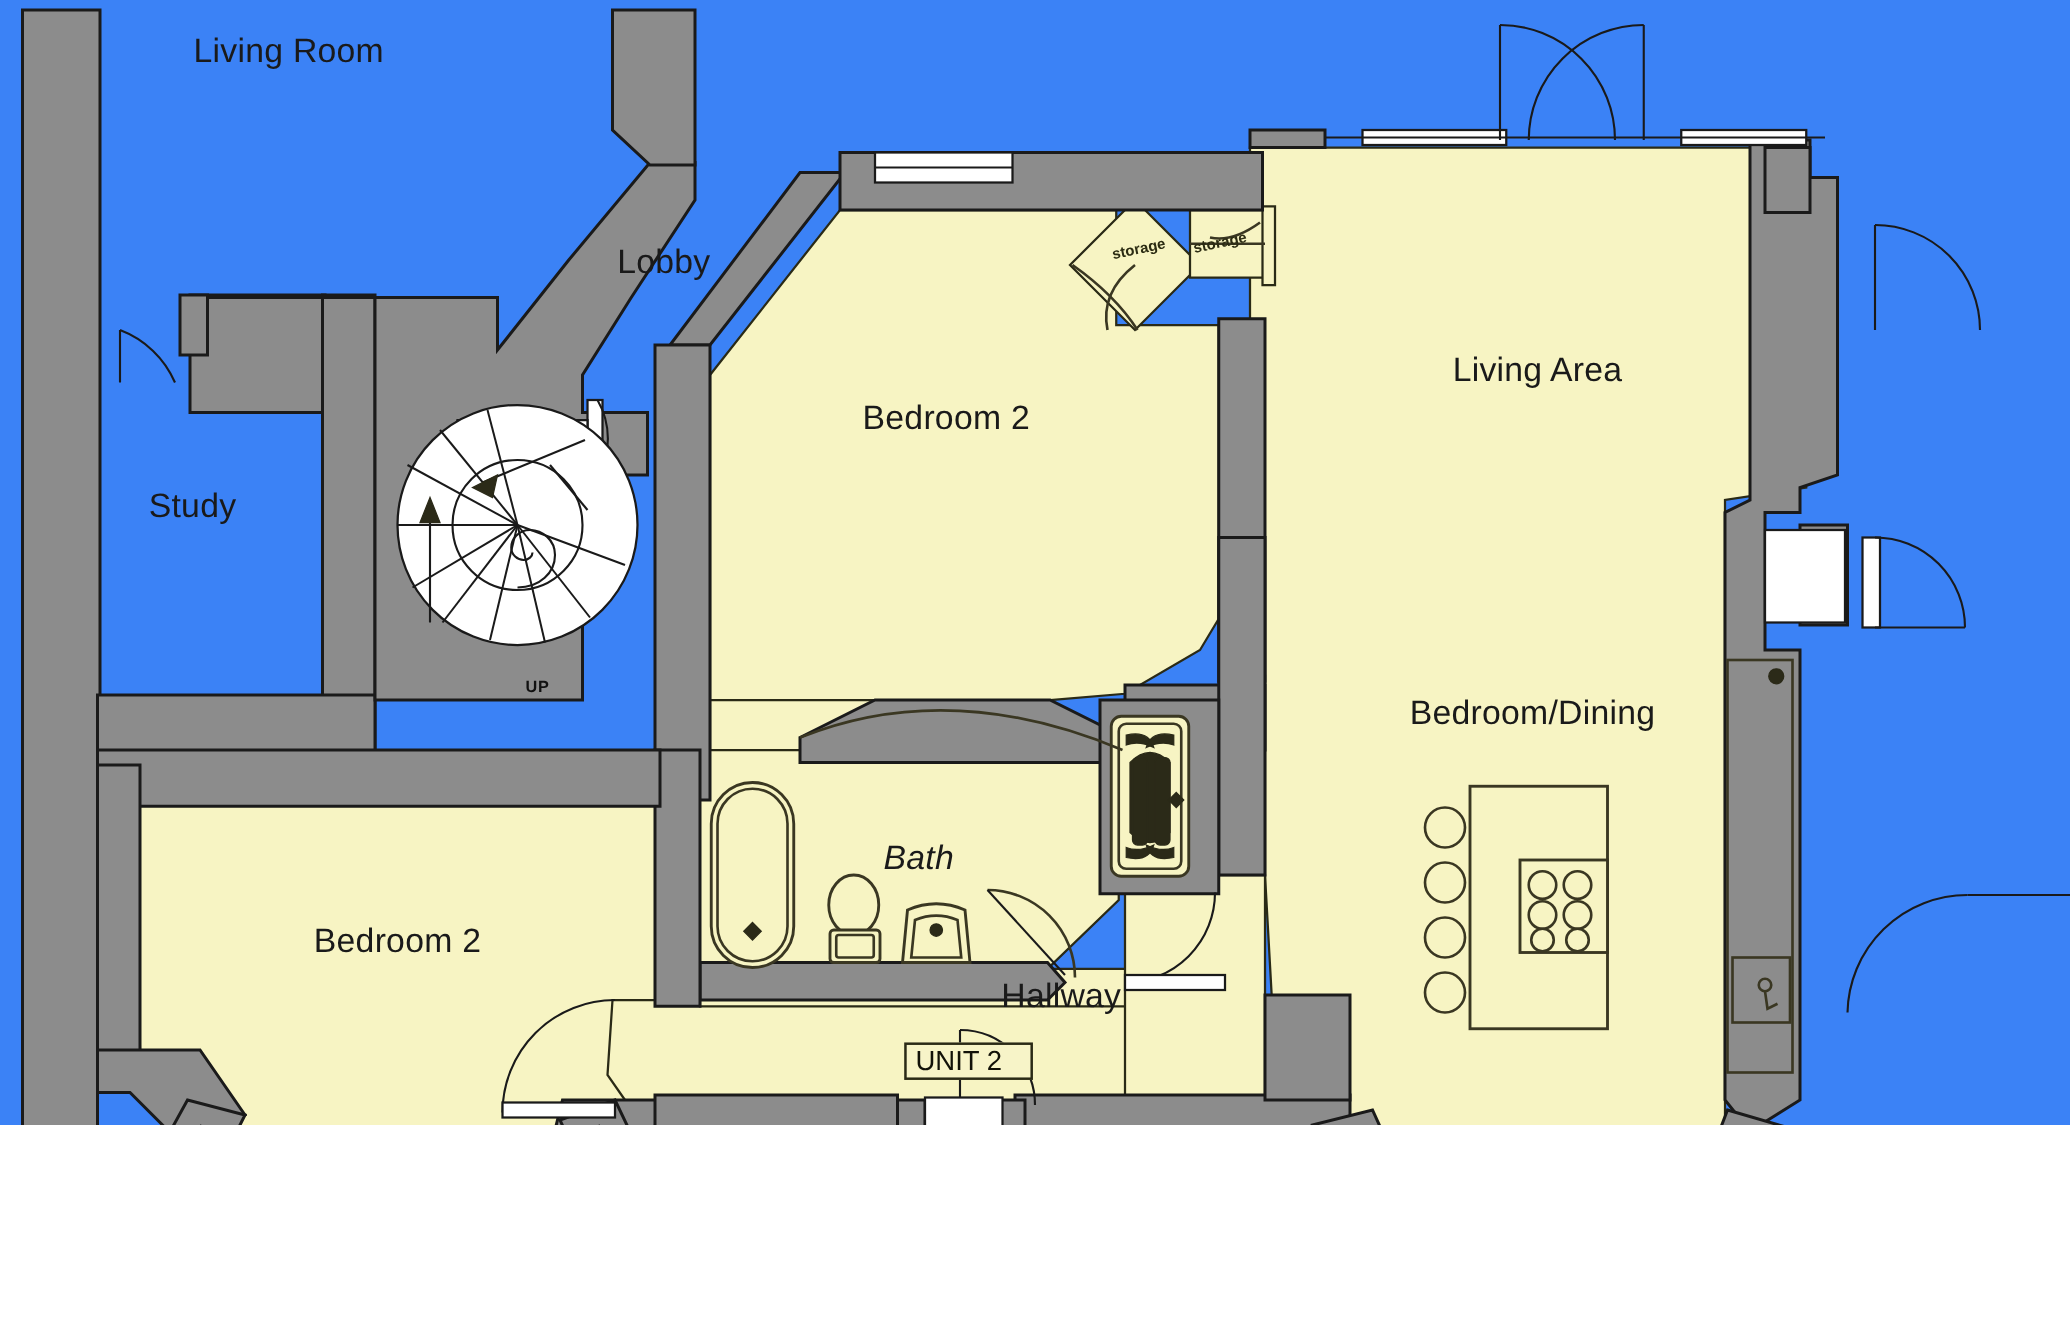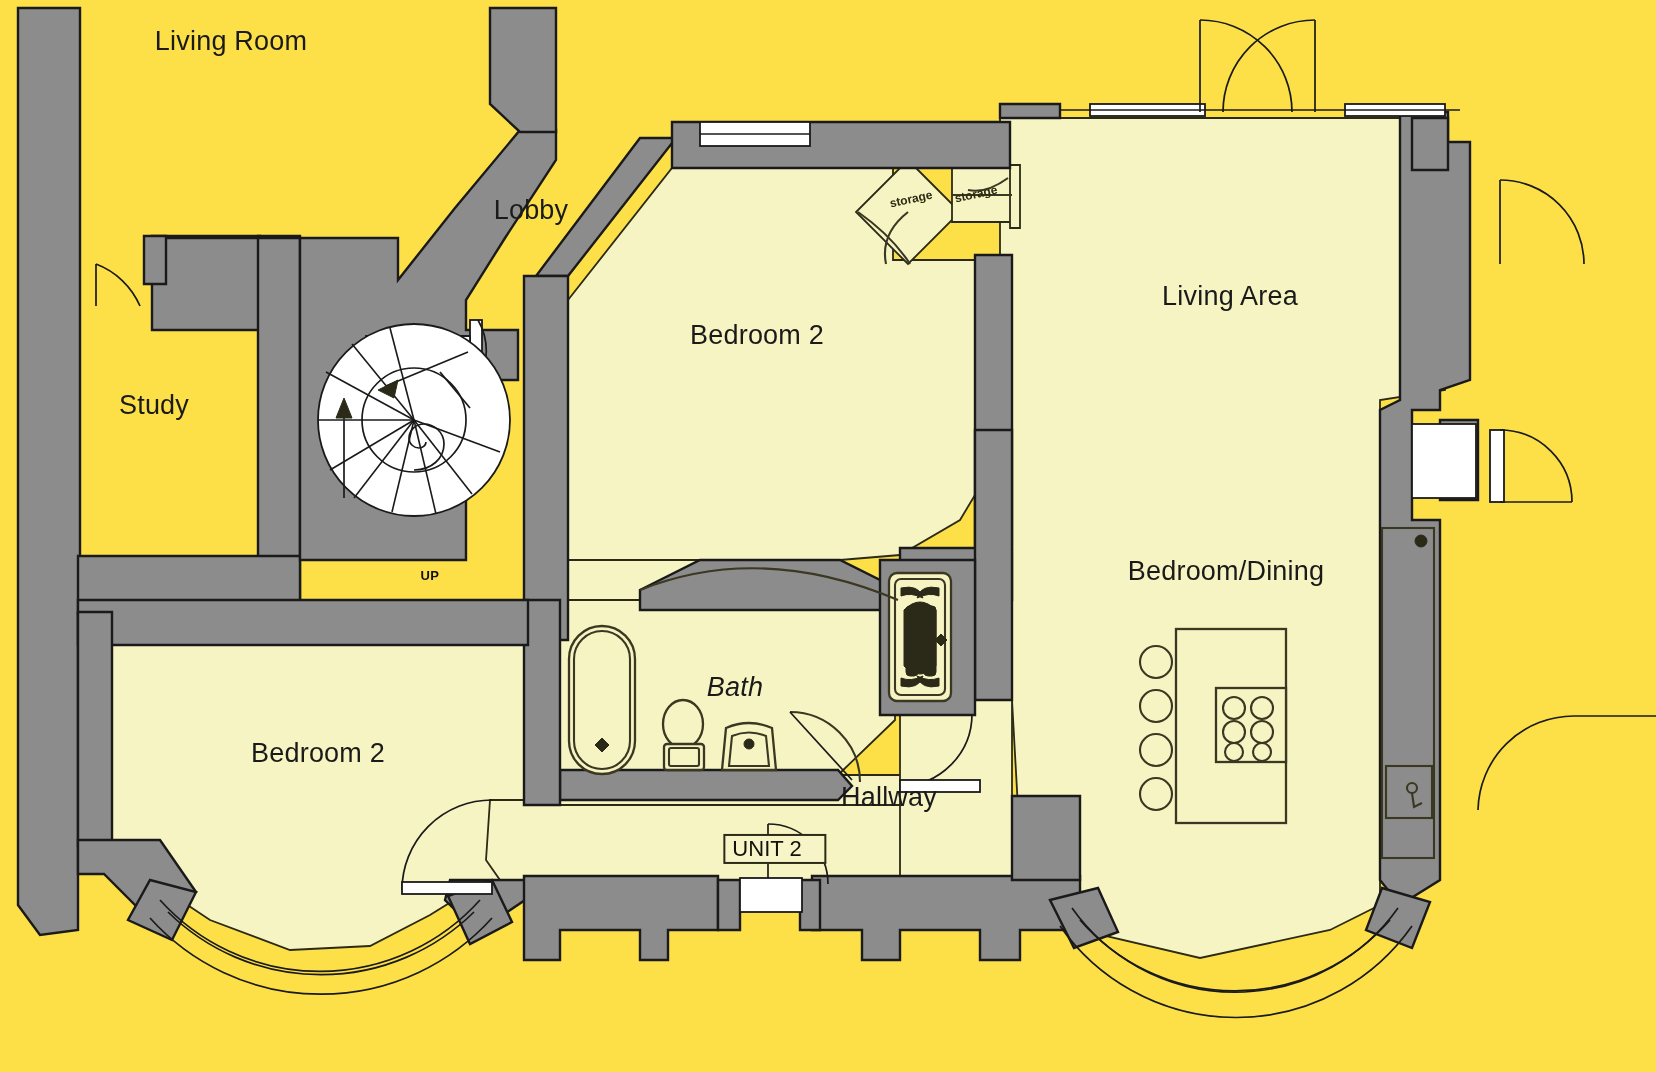--- a/index.html
+++ b/index.html
@@ -7,22 +7,22 @@
     margin: 0;
     padding: 0;
     background: #ffffff;
   }
   body {
     font-family: "Liberation Sans", sans-serif;
   }
   #plan-wrap {
     position: relative;
     width: 1656px;
-    height: 1072px;
-    background: #fde047;
+    height: 900px;
+    background: #3b82f6;
     overflow: hidden;
   }
   #plan-svg {
     display: block;
     width: 1656px;
     height: 1072px;
   }
   .room-label {
     position: absolute;
     color: #1a1a1a;
@@ -57,21 +57,20 @@
   }
   .stair-up {
     position: absolute;
     transform: translate(-50%, -50%);
     font-size: 13px;
     font-family: "Liberation Sans", sans-serif;
     color: #111;
     font-weight: 600;
     letter-spacing: 0.5px;
     pointer-events: none;
-    margin-top: 26px;
   }
 </style>
 </head>
 <body>
 
 <div id="plan-wrap">
 
   <svg id="plan-svg" viewBox="0 0 1656 1072" xmlns="http://www.w3.org/2000/svg">
 
     <defs>
@@ -422,21 +421,21 @@
   <div class="room-label" style="left:757px; top:335px;">Bedroom 2</div>
 
   <div class="room-label" style="left:1230px; top:296px;">Living Area</div>
 
   <div class="room-label" style="left:1226px; top:571px;">Bedroom/Dining</div>
 
   <div class="room-label" style="left:318px; top:753px;">Bedroom 2</div>
 
   <div class="room-label" style="left:735px; top:687px;font-style:italic;">Bath</div>
 
-  <div class="room-label" style="left:849px; top:797px;margin-left:40px;">Hallway</div>
+  <div class="room-label" style="left:849px; top:797px;">Hallway</div>
 
   <div class="small-label" style="left:911px; top:199px;">storage</div>
 
   <div class="small-label" style="left:976px; top:194px;">storage</div>
 
   <div class="stair-up" style="left:430px; top:549px;">UP</div>
 
   <div class="unit-badge" style="left:775px; top:849px;">UNIT 2</div>
 
 </div>

